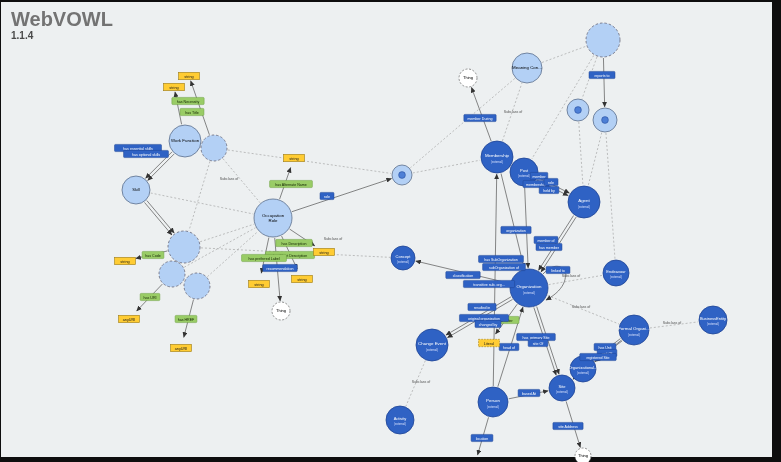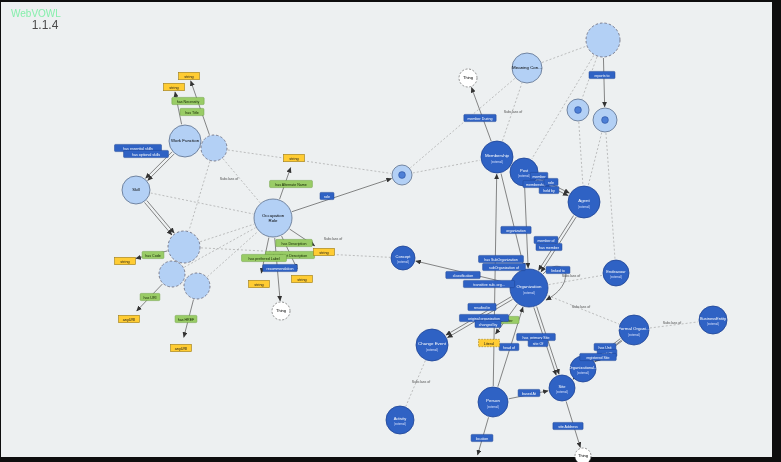--- a/index.html
+++ b/index.html
@@ -1,21 +1,21 @@
 <!DOCTYPE html>
 <html><head>
 <meta charset="utf-8">
 <style>
   html,body{margin:0;padding:0;background:#0e0e0e;font-family:"Liberation Sans",sans-serif;}
   #stage{position:relative;width:781px;height:462px;background:#0e0e0e;overflow:hidden;}
   #app-bg{position:absolute;left:1px;top:2px;width:771px;height:455px;background:#edf0f1;}
   #graph-svg{position:absolute;left:0;top:0;}
   #logo{position:absolute;left:11px;top:8px;width:80px;text-align:left;z-index:5;cursor:pointer;}
-  #logo .wordmark{font-weight:normal;font-size:10px;color:#86efac;letter-spacing:0px;}
-  #logo .version{font-weight:normal;font-size:12px;color:#4a4a4a;text-align:center;width:68px;margin-top:-1px;}
+  #logo .wordmark{font-weight:bold;font-size:20px;color:#737373;letter-spacing:0px;}
+  #logo .version{font-weight:bold;font-size:10px;color:#4a4a4a;width:68px;margin-top:-1px;}
 </style>
 </head>
 <body>
 
 <div id="stage">
   <div id="app-bg"></div>
   <svg id="graph-svg" width="781" height="462" viewBox="0 0 781 462">
       <defs>
         <marker id="arr" markerWidth="6" markerHeight="5" refX="5.2" refY="2.5" orient="auto" markerUnits="userSpaceOnUse">
           <path d="M0,0 L5.5,2.5 L0,5 Z" fill="#333"></path>

